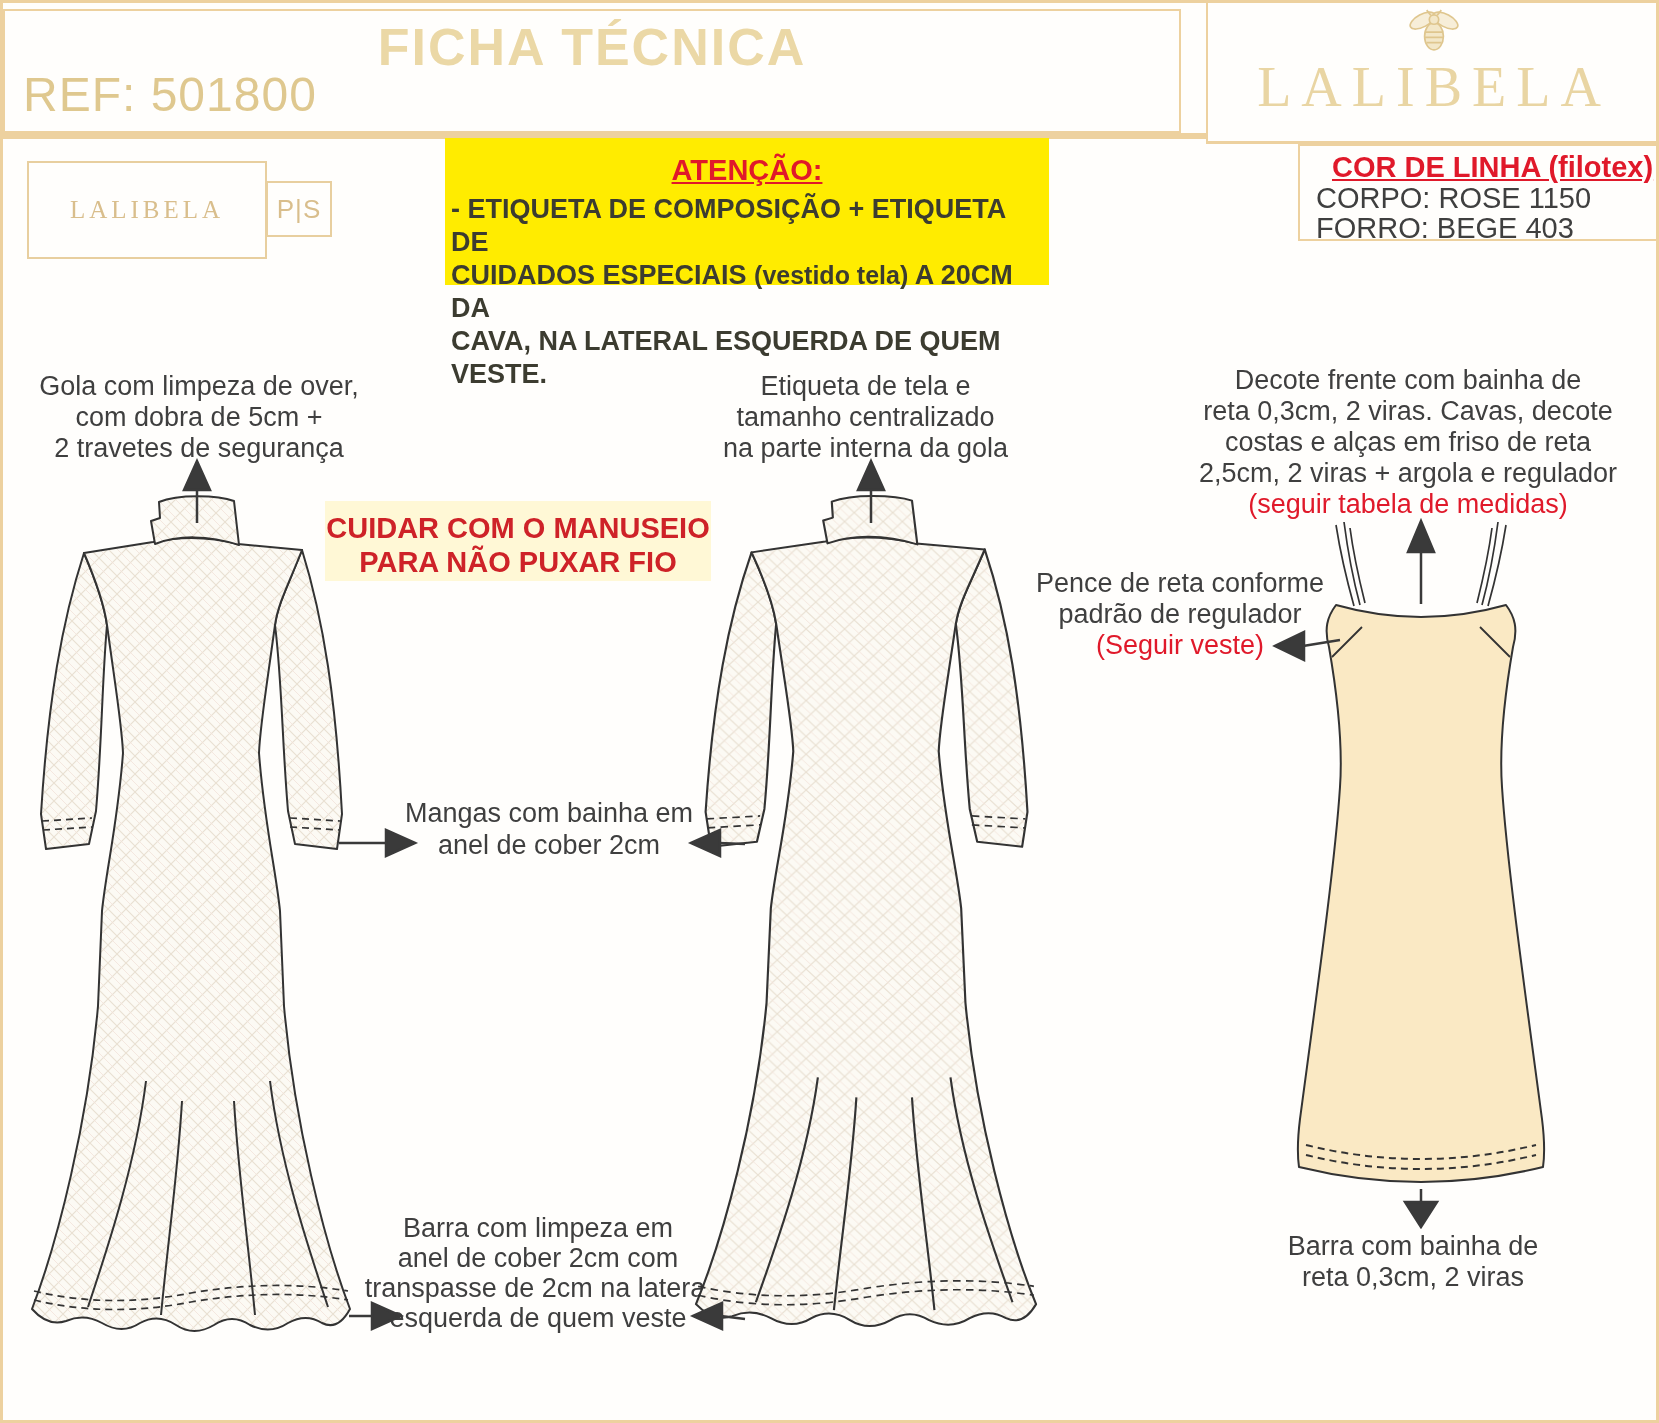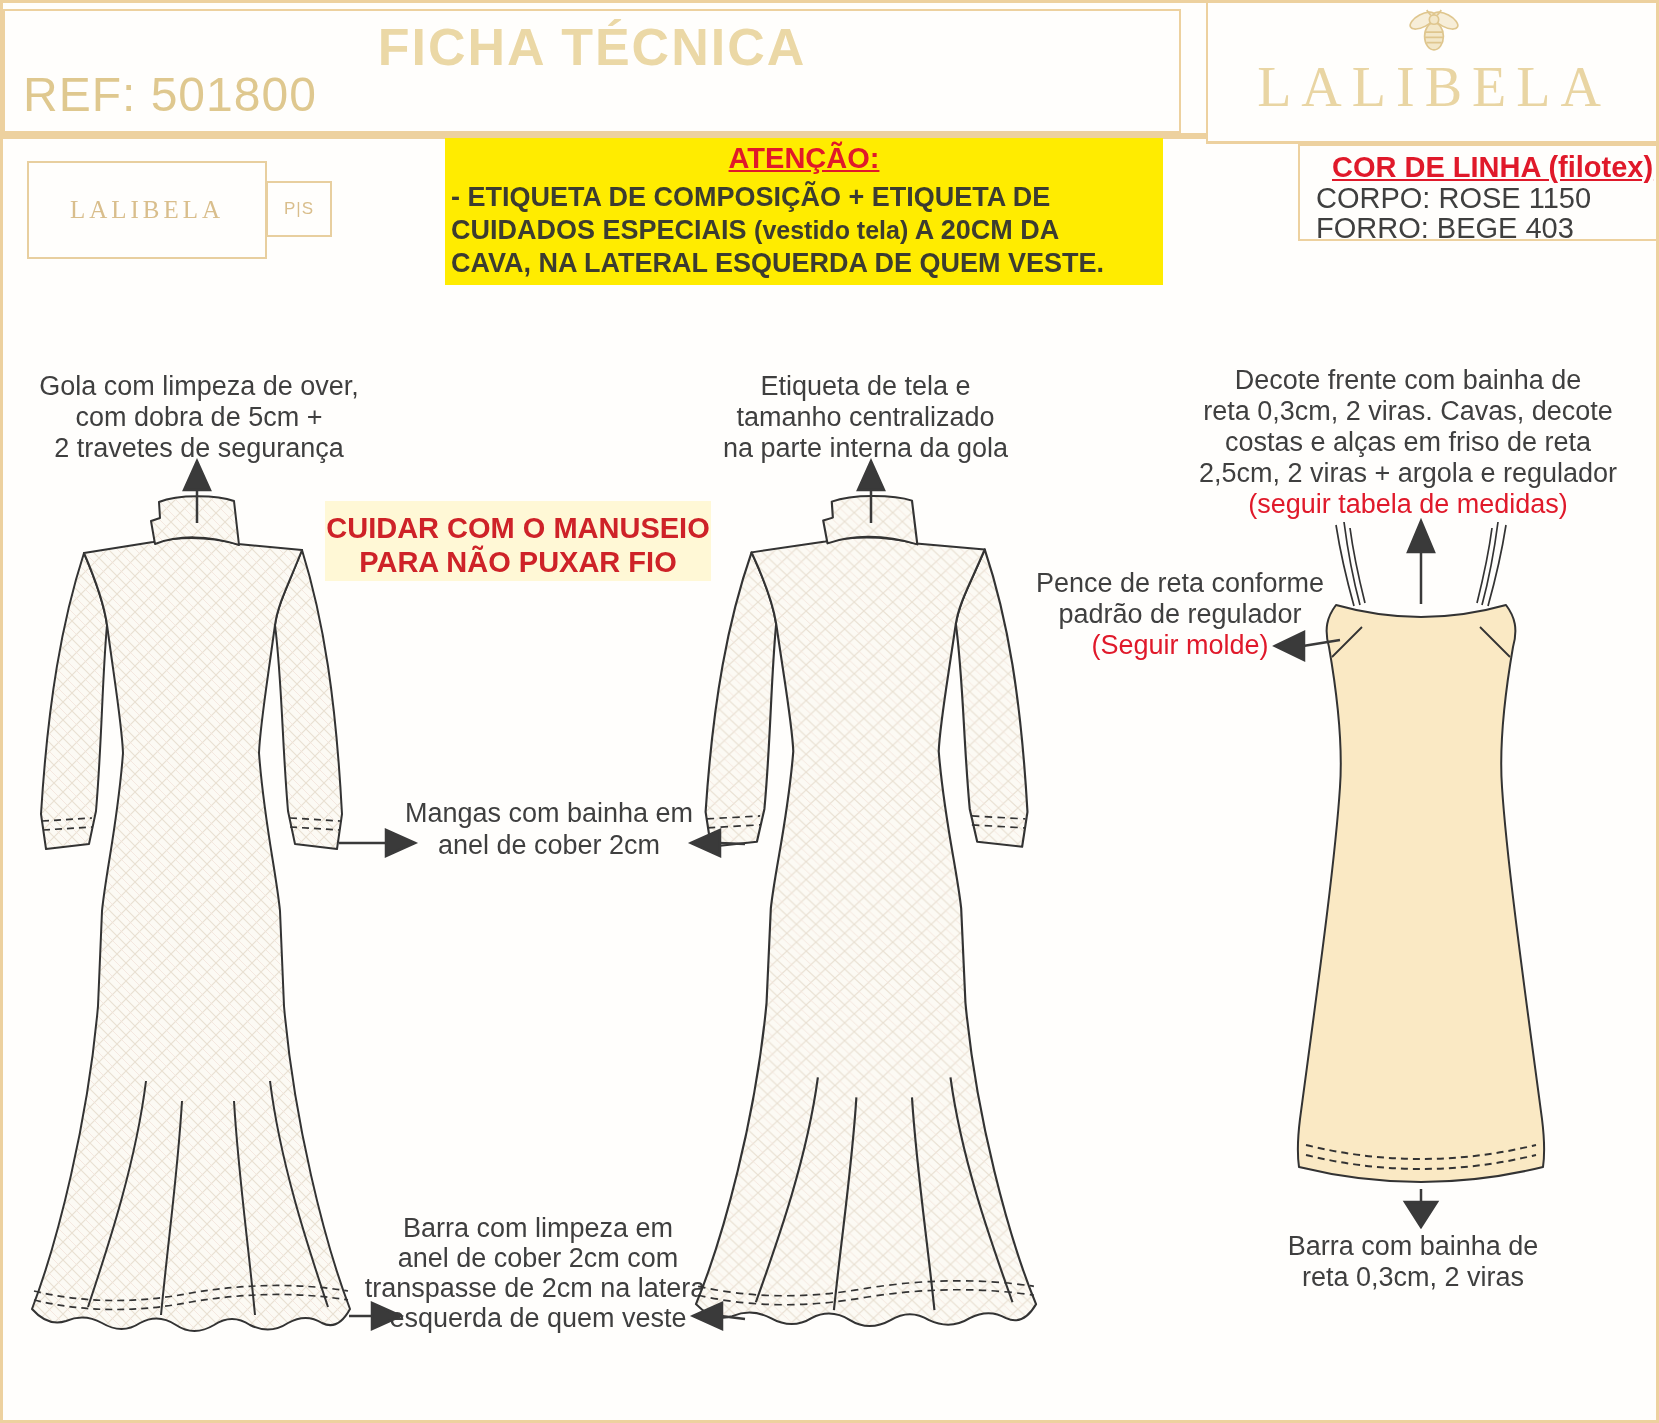--- a/index.html
+++ b/index.html
@@ -12,23 +12,23 @@
   
   .header-box{left:0;top:6px;width:1178px;height:124px;border:2px solid #EDD19F;box-sizing:border-box;background:#FFFEFC;}
   .title{left:0;top:14px;width:1178px;text-align:center;font-size:52px;font-weight:bold;letter-spacing:2px;color:#EBD8A6;}
   .ref{left:20px;top:64px;font-size:48px;color:#DFC88F;letter-spacing:1px;}
   .band{left:0;right:0;top:130px;height:6px;background:#EDD19F;}
   .logo-box{left:1203px;top:0;width:454px;height:141px;border-left:2px solid #EDD19F;border-bottom:3px solid #EDD19F;box-sizing:border-box;background:#FFFEFC;text-align:center;}
   .brand{margin-top:2px;font-family:"Liberation Serif","DejaVu Serif",serif;font-size:56px;letter-spacing:10px;color:#E9D5A3;}
   
   .tag-box{left:24px;top:158px;width:240px;height:98px;border:2px solid #E8CF9F;box-sizing:border-box;display:flex;align-items:center;justify-content:center;}
   .tag-name{font-family:"Liberation Serif","DejaVu Serif",serif;font-size:25px;letter-spacing:4px;color:#D9BE8C;}
-  .tag-size-box{left:263px;top:178px;width:66px;height:56px;border:2px solid #E8CF9F;box-sizing:border-box;display:flex;align-items:center;justify-content:center;font-size:17px;color:#D9BE8C;letter-spacing:1px;}
+  .tag-size-box{left:263px;top:178px;width:66px;height:56px;border:2px solid #E8CF9F;box-sizing:border-box;display:flex;align-items:center;justify-content:center;font-size:26px;color:#D9BE8C;letter-spacing:1px;}
   
-  .attention{left:442px;top:135px;width:718px;height:147px;background:#FFEC00;box-sizing:border-box;padding:4px 6px;}
+  .attention{left:442px;top:135px;width:604px;height:147px;background:#FFEC00;box-sizing:border-box;padding:16px 6px;}
   .attention .att-title{text-align:center;font-size:29px;font-weight:bold;color:#E0192A;text-decoration:underline;margin-bottom:6px;}
   .attention .att-line{font-size:27px;font-weight:bold;color:#3C3C30;line-height:33px;}
   .attention .small{font-weight:bold;font-size:25px;text-align:center;}
   
   .thread-box{left:1295px;top:141px;width:360px;height:97px;border:2px solid #EDD19F;box-sizing:border-box;padding:5px 0 0 16px;background:#FFFEFC;}
   .thread-title{font-size:29px;font-weight:bold;color:#E0192A;text-decoration:underline;line-height:32px;margin-left:16px;}
   .thread-line{font-size:29px;color:#3F3F3F;line-height:30px;}
   
   .note{text-align:center;font-size:27px;line-height:31px;color:#3F3F3F;}
   .note span{display:block;}
@@ -124,21 +124,21 @@
     <span>2,5cm, 2 viras + argola e regulador</span>
     <span class="red">(seguir tabela de medidas)</span>
   </div>
   <div class="abs cuidar">
     <span style="display:block">CUIDAR COM O MANUSEIO</span>
     <span style="display:block">PARA NÃO PUXAR FIO</span>
   </div>
   <div class="abs note" style="left:1022px;top:565px;width:310px;">
     <span>Pence de reta conforme</span>
     <span>padrão de regulador</span>
-    <span class="red">(Seguir molde)</span>
+    <span class="red">(Seguir veste)</span>
   </div>
   <div class="abs note" style="left:388px;top:794px;width:316px;line-height:32px;">
     <span>Mangas com bainha em</span>
     <span>anel de cober 2cm</span>
   </div>
   <div class="abs note" style="left:335px;top:1210px;width:400px;line-height:30px;">
     <span>Barra com limpeza em</span>
     <span>anel de cober 2cm com</span>
     <span>transpasse de 2cm na lateral</span>
     <span>esquerda de quem veste</span>

